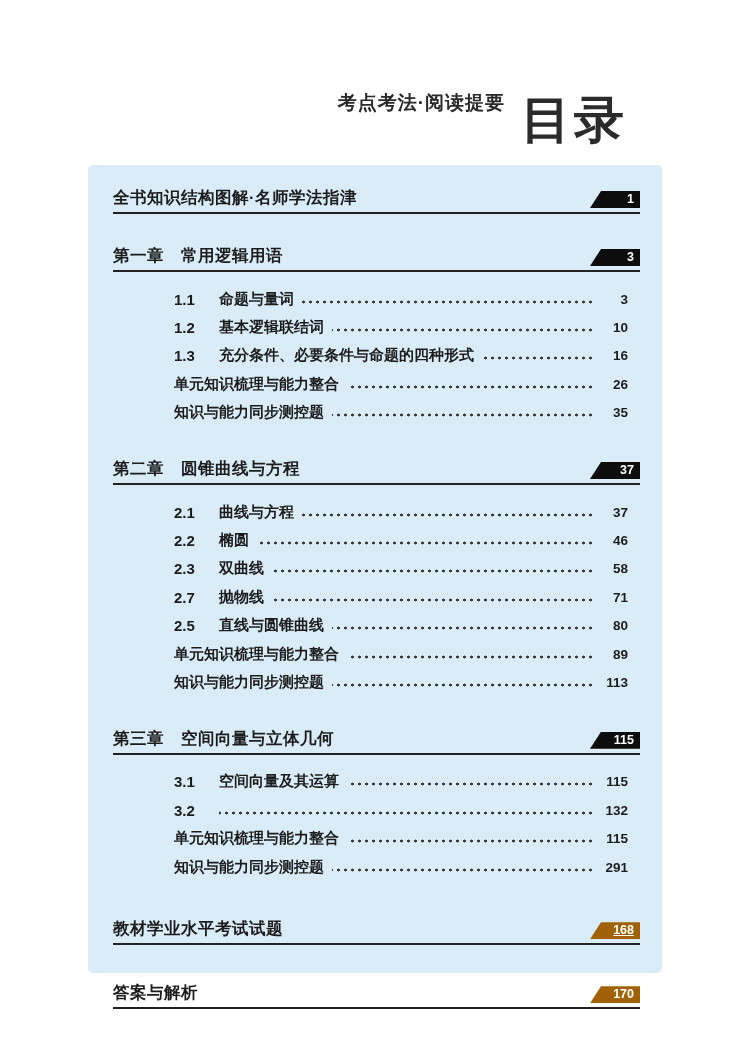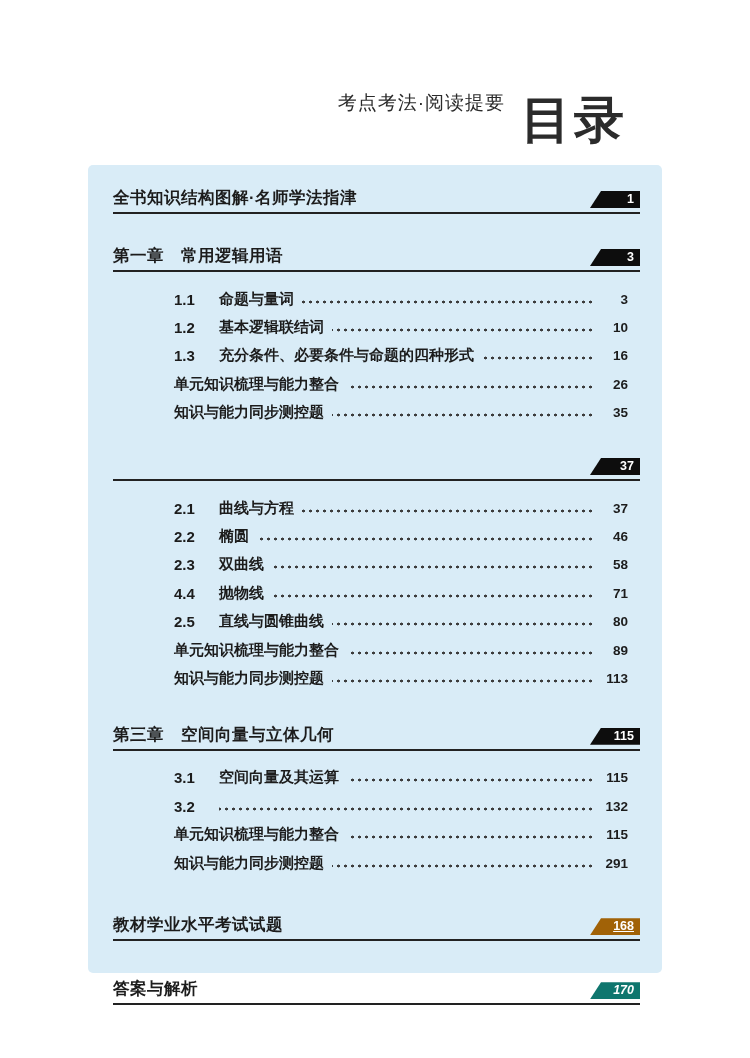--- a/index.html
+++ b/index.html
@@ -11,21 +11,21 @@
     overflow: hidden;
   }
   .header {
     display: flex;
     justify-content: flex-end;
     align-items: flex-end;
     padding: 90px 123px 0 0;
   }
   .subtitle {
     font-size: 19px;
-    font-weight: 400;
+    font-weight: 700;
     color: #2a2a2a;
     margin: 0 16px 28px 0;
     letter-spacing: 1px;
     white-space: nowrap;
     text-align: center;
   }
   .title {
     font-size: 50px;
     font-weight: 900;
     line-height: 0.95;
@@ -157,20 +157,21 @@
 
     <span class="item-label">知识与能力同步测控题</span>
     <span class="leader"></span>
     <span class="item-page">35</span>
   </li>
 </ul>
   </section>
 
   <section class="section">
     <div class="section-head">
+      <span class="section-label">第二章　圆锥曲线与方程</span>
       <span class="page-badge" style="background: rgb(13, 13, 13); color: rgb(255, 255, 255);">37</span>
     </div>
     <ul class="items">
   <li class="item">
     <span class="item-num">2.1</span>
     <span class="item-label">曲线与方程</span>
     <span class="leader"></span>
     <span class="item-page">37</span>
   </li>
 
@@ -182,21 +183,21 @@
   </li>
 
   <li class="item">
     <span class="item-num">2.3</span>
     <span class="item-label">双曲线</span>
     <span class="leader"></span>
     <span class="item-page">58</span>
   </li>
 
   <li class="item">
-    <span class="item-num">4.4</span>
+    <span class="item-num">2.7</span>
     <span class="item-label">抛物线</span>
     <span class="leader"></span>
     <span class="item-page">71</span>
   </li>
 
   <li class="item">
     <span class="item-num">2.5</span>
     <span class="item-label">直线与圆锥曲线</span>
     <span class="leader"></span>
     <span class="item-page">80</span>
@@ -257,17 +258,17 @@
     <div class="section-head">
       <span class="section-label">教材学业水平考试试题</span>
       <span class="page-badge" style="background: #a16207; color: rgb(255, 255, 255); text-decoration: underline;">168</span>
     </div>
 
   </section>
 
   <section class="section">
     <div class="section-head">
       <span class="section-label">答案与解析</span>
-      <span class="page-badge" style="background: #0f766e; color: rgb(255, 255, 255); font-style: italic;">170</span>
+      <span class="page-badge" style="background: #a16207; color: rgb(255, 255, 255);">170</span>
     </div>
 
   </section>
 </main>
 
 </body></html>

